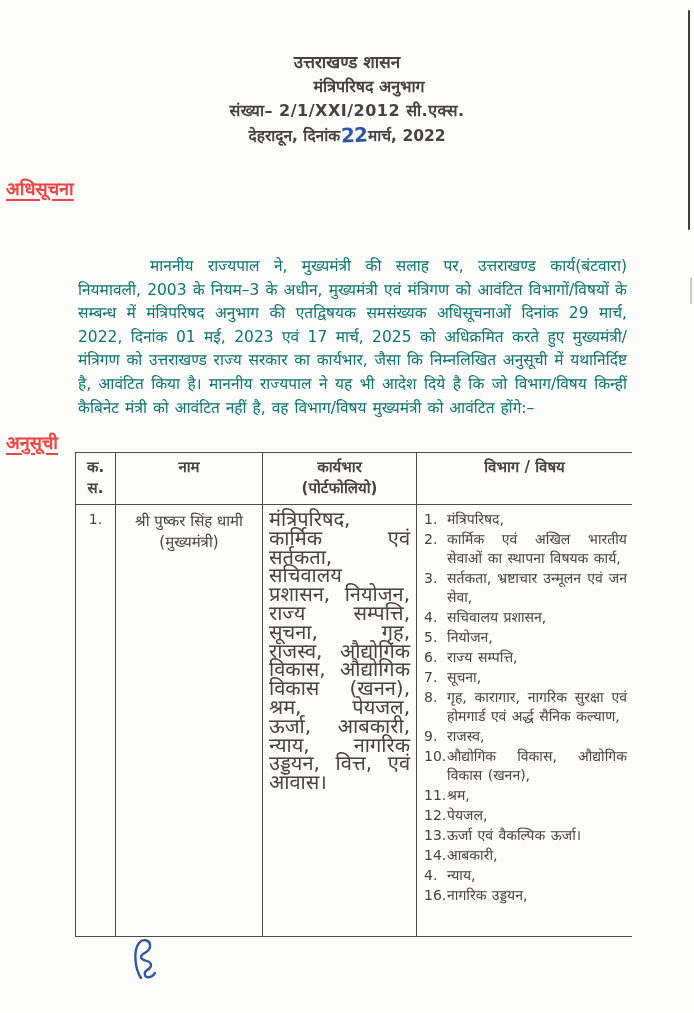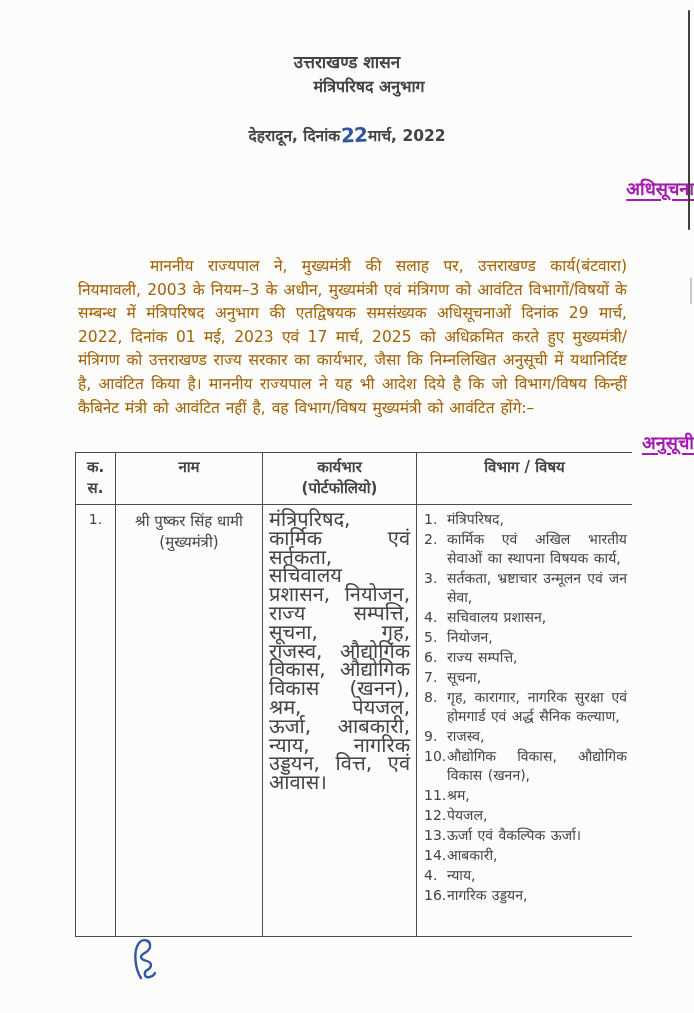--- a/index.html
+++ b/index.html
@@ -38,40 +38,40 @@
     color:var(--handwriting-blue);
     font-size:20px;
     font-weight:700;
     letter-spacing:-1px;
     display:inline-block;
     transform:rotate(-2deg) translateY(1px);
     margin:0 1px;
   }
   
   .title-underlined{
-    position:absolute; left:0; right:0; text-align:right;
-    font-weight:700; color:#a21caf;
+    position:absolute; left:0; right:0; text-align:left;
+    font-weight:700; color:#ef4444;padding-left:6px;
   }
   .notif{top:176px; font-size:18px;}
   .notif span, .sched span{
     text-decoration:underline;
     text-decoration-thickness:1.5px;
     text-underline-offset:4px;
   }
   .vividh{top:221px; font-size:17px; font-weight:700;}
   .sched{top:430px; font-size:18px;}
   
   .body-par{
     position:absolute;
     left:78px; top:255px; width:549px;
     font-size:15.5px;
     line-height:23.6px;
     text-align:justify;
     text-indent:72px;
-    color:#a16207;
+    color:#0f766e;
     word-spacing:1px;
   }
   
   .table-wrap{
     position:absolute;
     left:75px; top:452px;
     width:557px; height:485px;
     overflow:hidden;
   }
   table{
@@ -126,20 +126,21 @@
     width:38px; height:50px;
   }
 </style>
 </head>
 <body>
 
 <div class="page">
 
   <div class="hline h1">उत्तराखण्ड शासन</div>
   <div class="hline h2">मंत्रिपरिषद अनुभाग</div>
+  <div class="hline h3">संख्या– 2/1/XXI/2012 सी.एक्स.</div>
   <div class="hline h4"><span>देहरादून, दिनांक</span><span class="hand-day">22</span><span>मार्च, 2022</span></div>
 
   <div class="title-underlined notif"><span>अधिसूचना</span></div>
 
   <div class="body-par">माननीय राज्यपाल ने, मुख्यमंत्री की सलाह पर, उत्तराखण्ड कार्य(बंटवारा) नियमावली, 2003 के नियम–3 के अधीन, मुख्यमंत्री एवं मंत्रिगण को आवंटित विभागों/विषयों के सम्बन्ध में मंत्रिपरिषद अनुभाग की एतद्विषयक समसंख्यक अधिसूचनाओं दिनांक 29 मार्च, 2022, दिनांक 01 मई, 2023 एवं 17 मार्च, 2025 को अधिक्रमित करते हुए मुख्यमंत्री/मंत्रिगण को उत्तराखण्ड राज्य सरकार का कार्यभार, जैसा कि निम्नलिखित अनुसूची में यथानिर्दिष्ट है, आवंटित किया है। माननीय राज्यपाल ने यह भी आदेश दिये है कि जो विभाग/विषय किन्हीं कैबिनेट मंत्री को आवंटित नहीं है, वह विभाग/विषय मुख्यमंत्री को आवंटित होंगे:–</div>
 
   <div class="title-underlined sched"><span>अनुसूची</span></div>
 
   <div class="table-wrap">
     <table>

